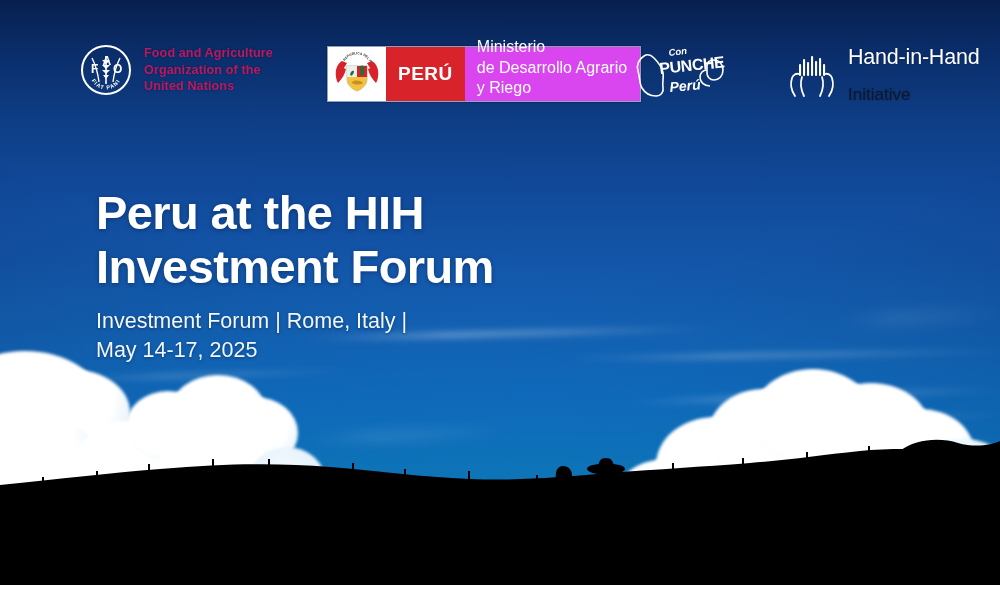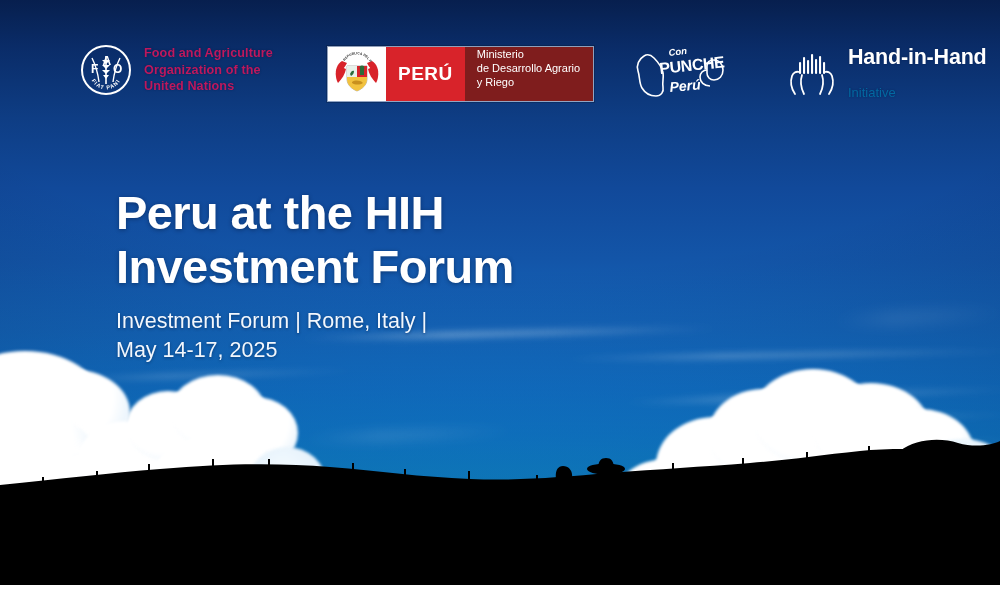--- a/index.html
+++ b/index.html
@@ -93,43 +93,43 @@
     box-shadow:0 0 0 1px rgba(0,0,0,.18);
   }
   .minagri-shield {
     background:#ffffff; width:58px; display:flex; align-items:center; justify-content:center;
   }
   .minagri-peru {
     background:#D8232A; color:#ffffff; display:flex; align-items:center;
     padding:0 12px; font-size:19px; font-weight:bold; letter-spacing:.5px;
   }
   .minagri-min {
-    background:#7f1d1d; color:#ffffff; display:flex; align-items:center;
-    padding:0 13px 12px 12px; font-size:11px; line-height:1.28; white-space:pre-line;
+    background:#d946ef; color:#ffffff; display:flex; align-items:center;
+    padding:0 13px 12px 12px; font-size:16px; line-height:1.28; white-space:pre-line;
   }
 
   
   .punche { left:630px; top:40px; }
   .punche svg { display:block; }
 
   
   .hih { left:787px; top:46px; gap:11px; }
   .hih-mark { width:50px; height:50px; flex:0 0 50px; }
   .hih-text { line-height:1.08; }
   .hih-title {
-    color:#ffffff; font-size:21.5px; font-weight:bold; letter-spacing:-.2px;
+    color:#ffffff; font-size:21.5px; font-weight:normal; letter-spacing:-.2px;
     text-shadow:0 0 2px rgba(0,20,60,.45);
   }
   .hih-sub {
-    color:#0369a1; font-size:13px; font-weight:normal; margin-top:17px;
+    color:#0f172a; font-size:17px; font-weight:normal; margin-top:17px;
     text-shadow:0 0 2px rgba(0,20,60,.45);
   }
 
   
-  .copy { position:absolute; left:96px; top:186px;margin-left:20px; }
+  .copy { position:absolute; left:96px; top:186px; }
   .headline {
     color:#ffffff;
     font-size:47px; font-weight:bold; line-height:1.14;
     letter-spacing:-.6px; white-space:pre-line;
     text-shadow:0 1px 4px rgba(4,20,52,.45);
   }
   .subhead {
     margin-top:14px;
     color:#f2f7fd;
     font-size:21.5px; font-weight:normal; line-height:1.33;

